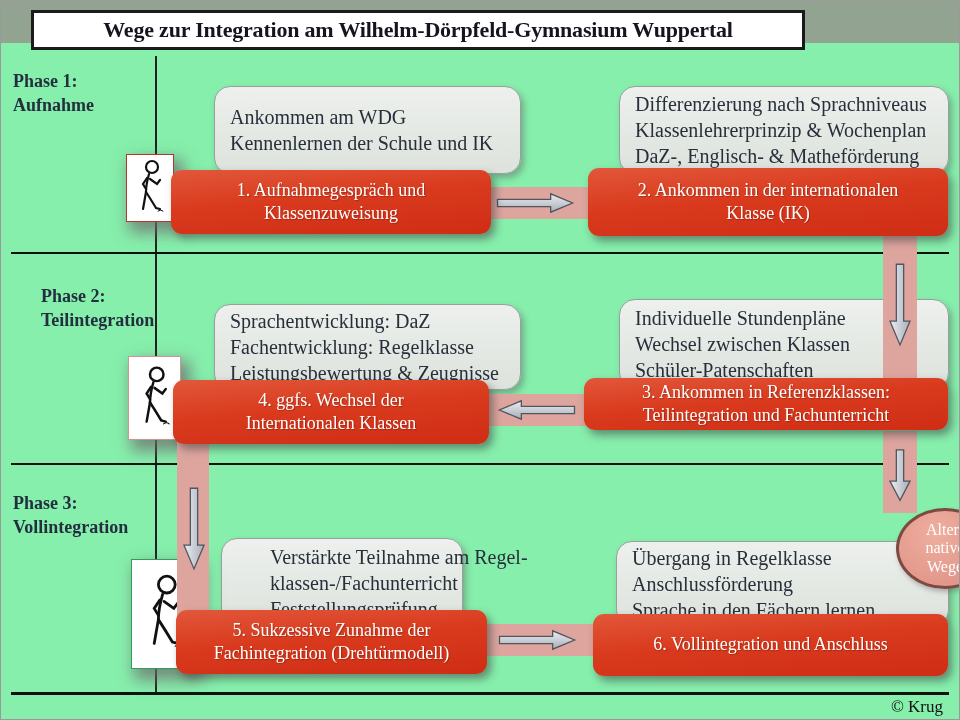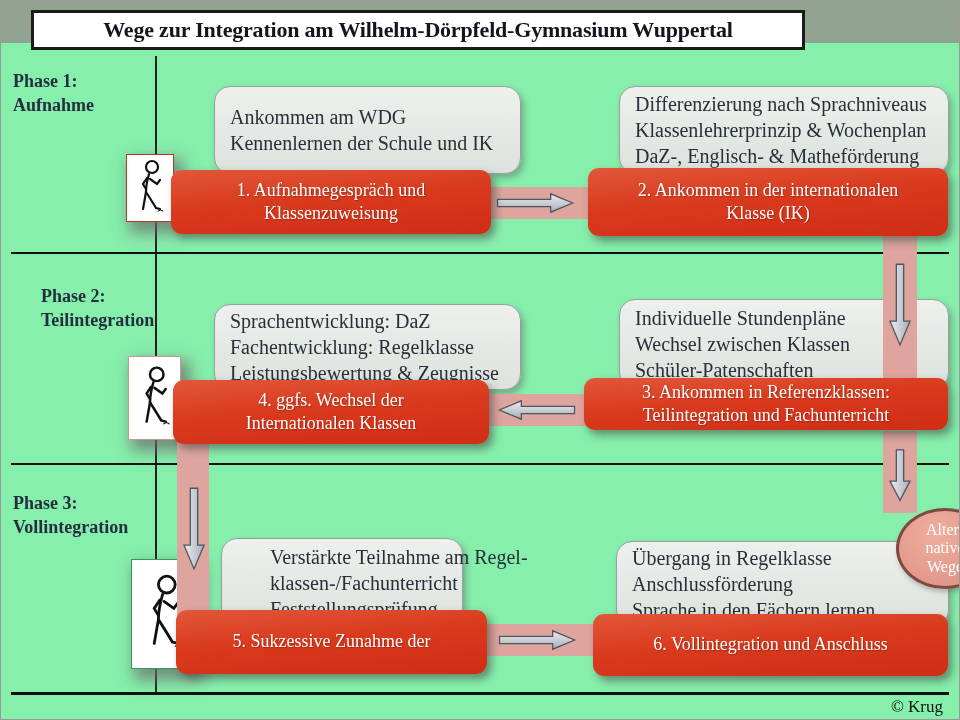--- a/index.html
+++ b/index.html
@@ -206,20 +206,21 @@
   <div class="abs step-box" style="left:583px;top:377px;width:364px;height:52px;">
     <span>3. Ankommen  in Referenzklassen:</span>
     <span>Teilintegration  und Fachunterricht</span>
   </div>
   <div class="abs step-box" style="left:172px;top:379px;width:316px;height:64px;">
     <span>4. ggfs. Wechsel  der</span>
     <span>Internationalen  Klassen</span>
   </div>
   <div class="abs step-box" style="left:175px;top:609px;width:311px;height:64px;align-items:center;">
     <span>5. Sukzessive  Zunahme  der</span>
+    <span>Fachintegration  (Drehtürmodell)</span>
   </div>
   <div class="abs step-box" style="left:592px;top:613px;width:355px;height:62px;">
     <span>6. Vollintegration  und Anschluss</span>
   </div>
 
   <div class="abs alt-ellipse">
     <span>Alter-</span>
     <span>native</span>
     <span>Wege</span>
   </div>

